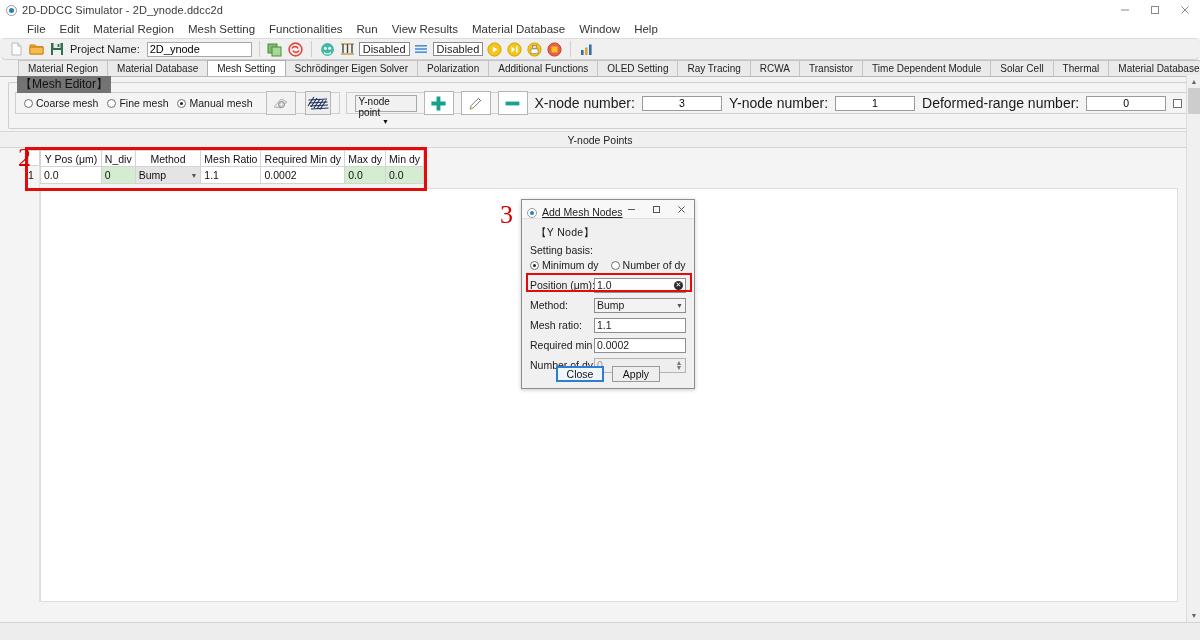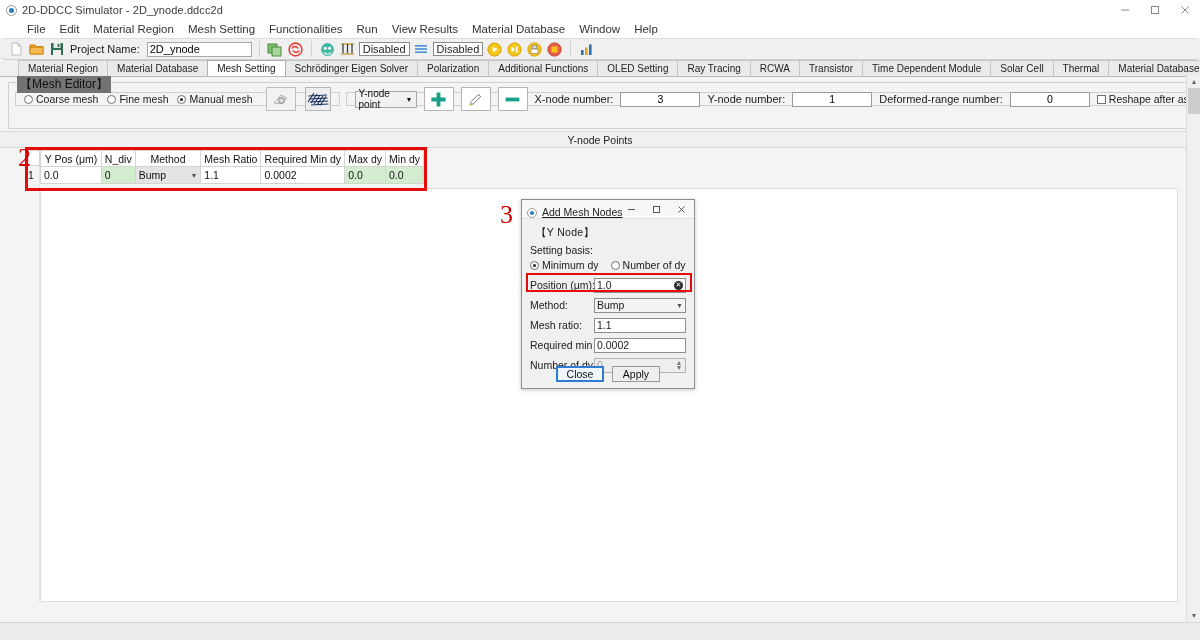--- a/index.html
+++ b/index.html
@@ -71,21 +71,21 @@
     border:1px solid #cfcfcf; background:#f4f4f4; position:relative;
     padding:10px 6px 6px 6px; border-radius:1px;
   }
   .group > legend, .group-title {
     position:absolute; top:-7px; left:8px; background:#737373;
     font-size:12px; padding:0 3px; color:#111; white-space:nowrap;
   }
   .g-mesh { flex:1 1 auto; height:47px; padding-top:9px; }
 
   .innerbox {
-    border:1px solid #cfcfcf; background:#f4f4f4; height:14px;
+    border:1px solid #cfcfcf; background:#f4f4f4; height:22px;
     display:flex; align-items:center; padding:0 8px; gap:6px;
   }
   .radio-lbl { display:flex; align-items:center; gap:3px; font-size:10.5px; white-space:nowrap; }
   .rdo {
     width:9px; height:9px; border-radius:50%; border:1px solid #707070;
     background:#fff; display:inline-block; position:relative; flex:none;
   }
   .rdo.on::after {
     content:""; position:absolute; inset:2px; border-radius:50%; background:#222;
   }
@@ -94,27 +94,27 @@
   .iconbtn {
     width:30px; height:24px; border:1px solid #b5b5b5; background:#eeeeee;
     display:flex; align-items:center; justify-content:center;
   }
   .iconbtn.flat { border-color:#bdbdbd; background:#f2f2f2; }
   .iconbtn.sq { width:26px; height:24px; }
 
   .selbox {
     border:1px solid #a8a8a8; background:#f1f1f1; height:17px; width:62px;
     display:flex; align-items:center; justify-content:space-between;
-    font-size:10px; padding:0 3px; color:#111;
+    font-size:10px; padding:0 3px; color:#111;flex-direction:column;
   }
   .numinput {
     border:1px solid #9a9a9a; background:#fff; height:15px; width:80px;
     font-size:10.5px; text-align:center; font-family:"Liberation Sans", sans-serif;
   }
-  .fld-lbl { font-size:11px; white-space:nowrap; }
+  .fld-lbl { font-size:14px; white-space:nowrap; }
 
   
   .ynode-head {
     height:17px; background:#f0f0f0; border-top:1px solid #d7d7d7;
     border-bottom:1px solid #d7d7d7; display:flex; align-items:center;
     justify-content:center; font-size:10.5px; color:#222;
   }
   .canvaswrap { position:relative; background:#f4f4f4; height:468px; padding:0 0 0 0; }
   .canvas {
     position:absolute; left:40px; top:40px; right:22px; bottom:14px;

